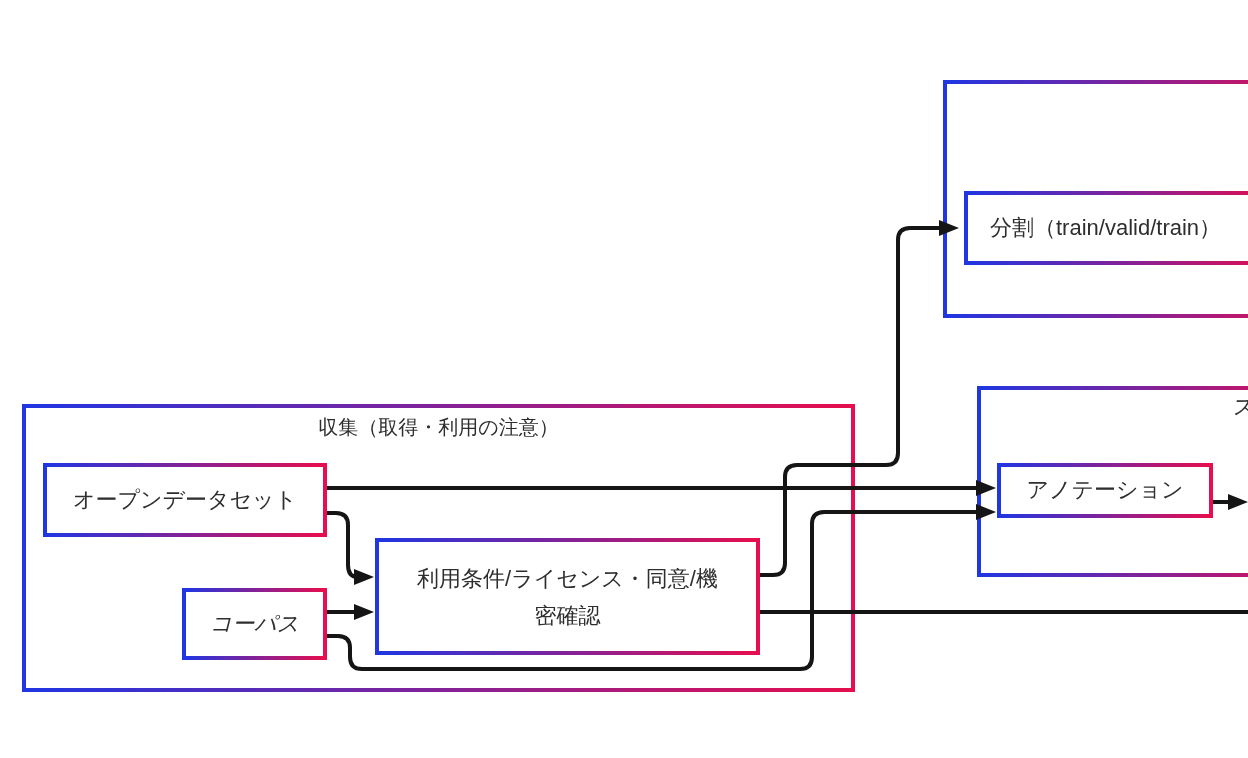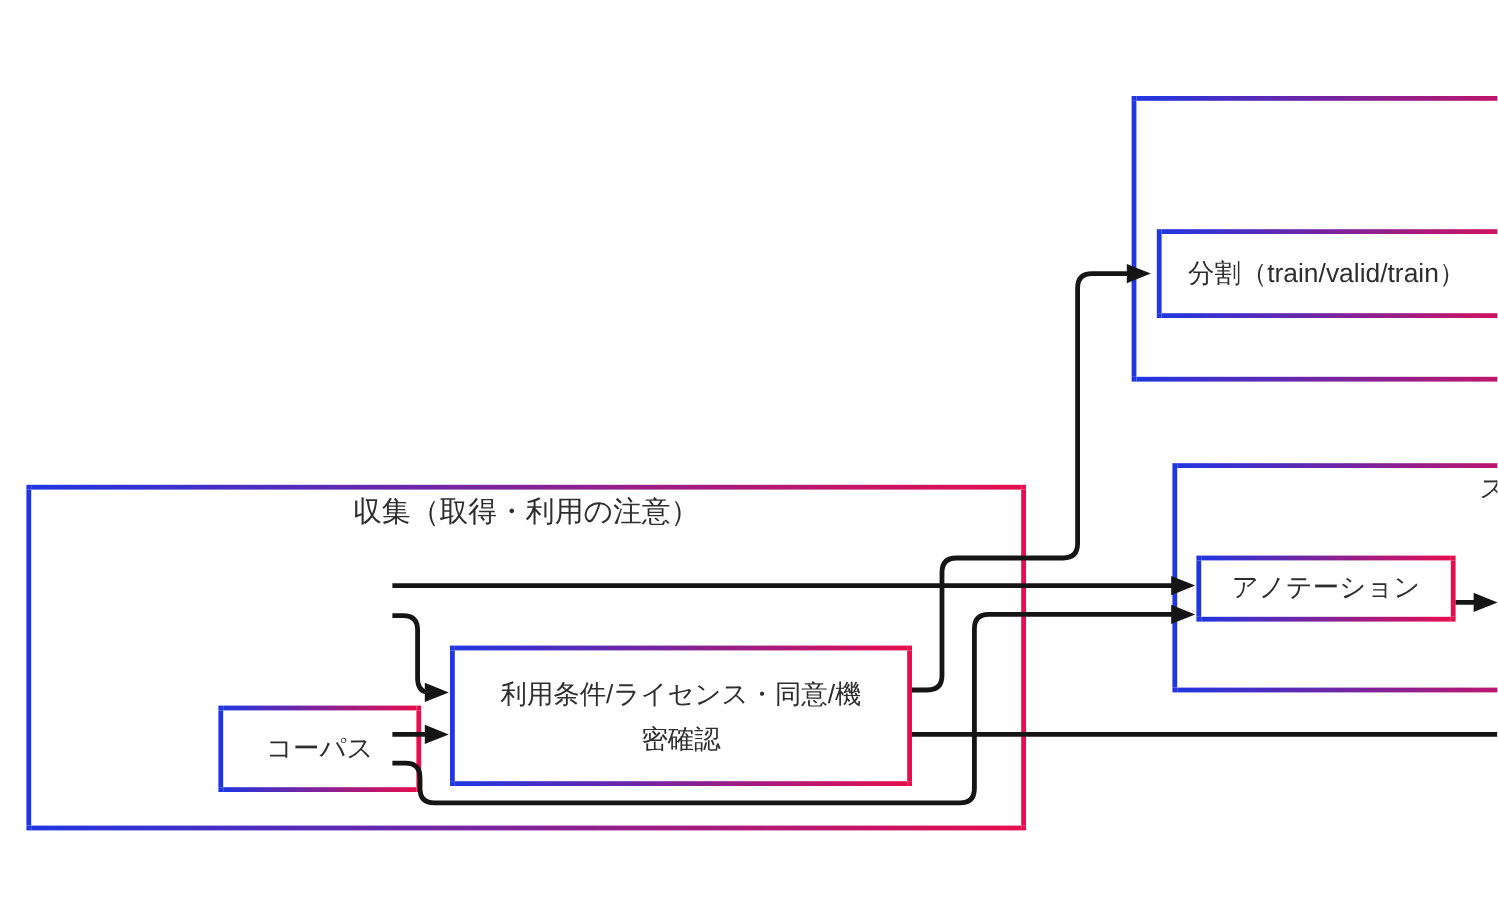--- a/index.html
+++ b/index.html
@@ -20,29 +20,29 @@
     position:absolute;box-sizing:border-box;background:transparent;
     border:4px solid;
     border-image:linear-gradient(to right,var(--c-blue),var(--c-red)) 1;
   }
   .node{display:flex;align-items:center;justify-content:center;
     font-size:22px;line-height:1.3;background:var(--c-background);
     white-space:nowrap;}
   .gbox{background:transparent;}
   .g-title{
     position:absolute;top:5px;left:0;width:100%;text-align:center;
-    font-size:24px;line-height:28px;
+    font-size:20px;line-height:28px;
   }
   .frag{
     position:absolute;font-size:22px;line-height:26px;white-space:nowrap;
   }
   
   #group-collection{left:22px;top:404px;width:833px;height:288px;}
   #node-open-dataset{left:43px;top:463px;width:284px;height:74px;}
-  #node-corpus{left:182px;top:588px;width:169px;height:72px;}
+  #node-corpus{left:182px;top:588px;width:145px;height:72px;font-style:italic;}
   #node-license{left:375px;top:538px;width:385px;height:117px;
     flex-direction:column;justify-content:center;}
   #node-license .ln{display:block;text-align:center;height:37px;line-height:37px;}
   
   #group-split{left:943px;top:80px;width:380px;height:238px;}
   #node-split{left:964px;top:191px;width:322px;height:74px;
     justify-content:flex-start;padding-left:22px;}
   
   #group-annotation{left:977px;top:386px;width:345px;height:191px;}
   #node-annotation{left:997px;top:463px;width:216px;height:55px;}
@@ -59,20 +59,23 @@
 
   <div class="gbox" id="group-collection">
     <div class="g-title">収集（取得・利用の注意）</div>
   </div>
 
   <div class="gbox" id="group-split"></div>
 
   <div class="gbox" id="group-annotation"></div>
   <div class="frag" id="annotation-frag">ス</div>
 
+  <div class="node" id="node-open-dataset">
+    <span>オープンデータセット</span>
+  </div>
 
   <div class="node" id="node-corpus">
     <span>コーパス</span>
   </div>
 
   <div class="node" id="node-license">
     <span class="ln">利用条件/ライセンス・同意/機</span>
     <span class="ln">密確認</span>
   </div>
 

